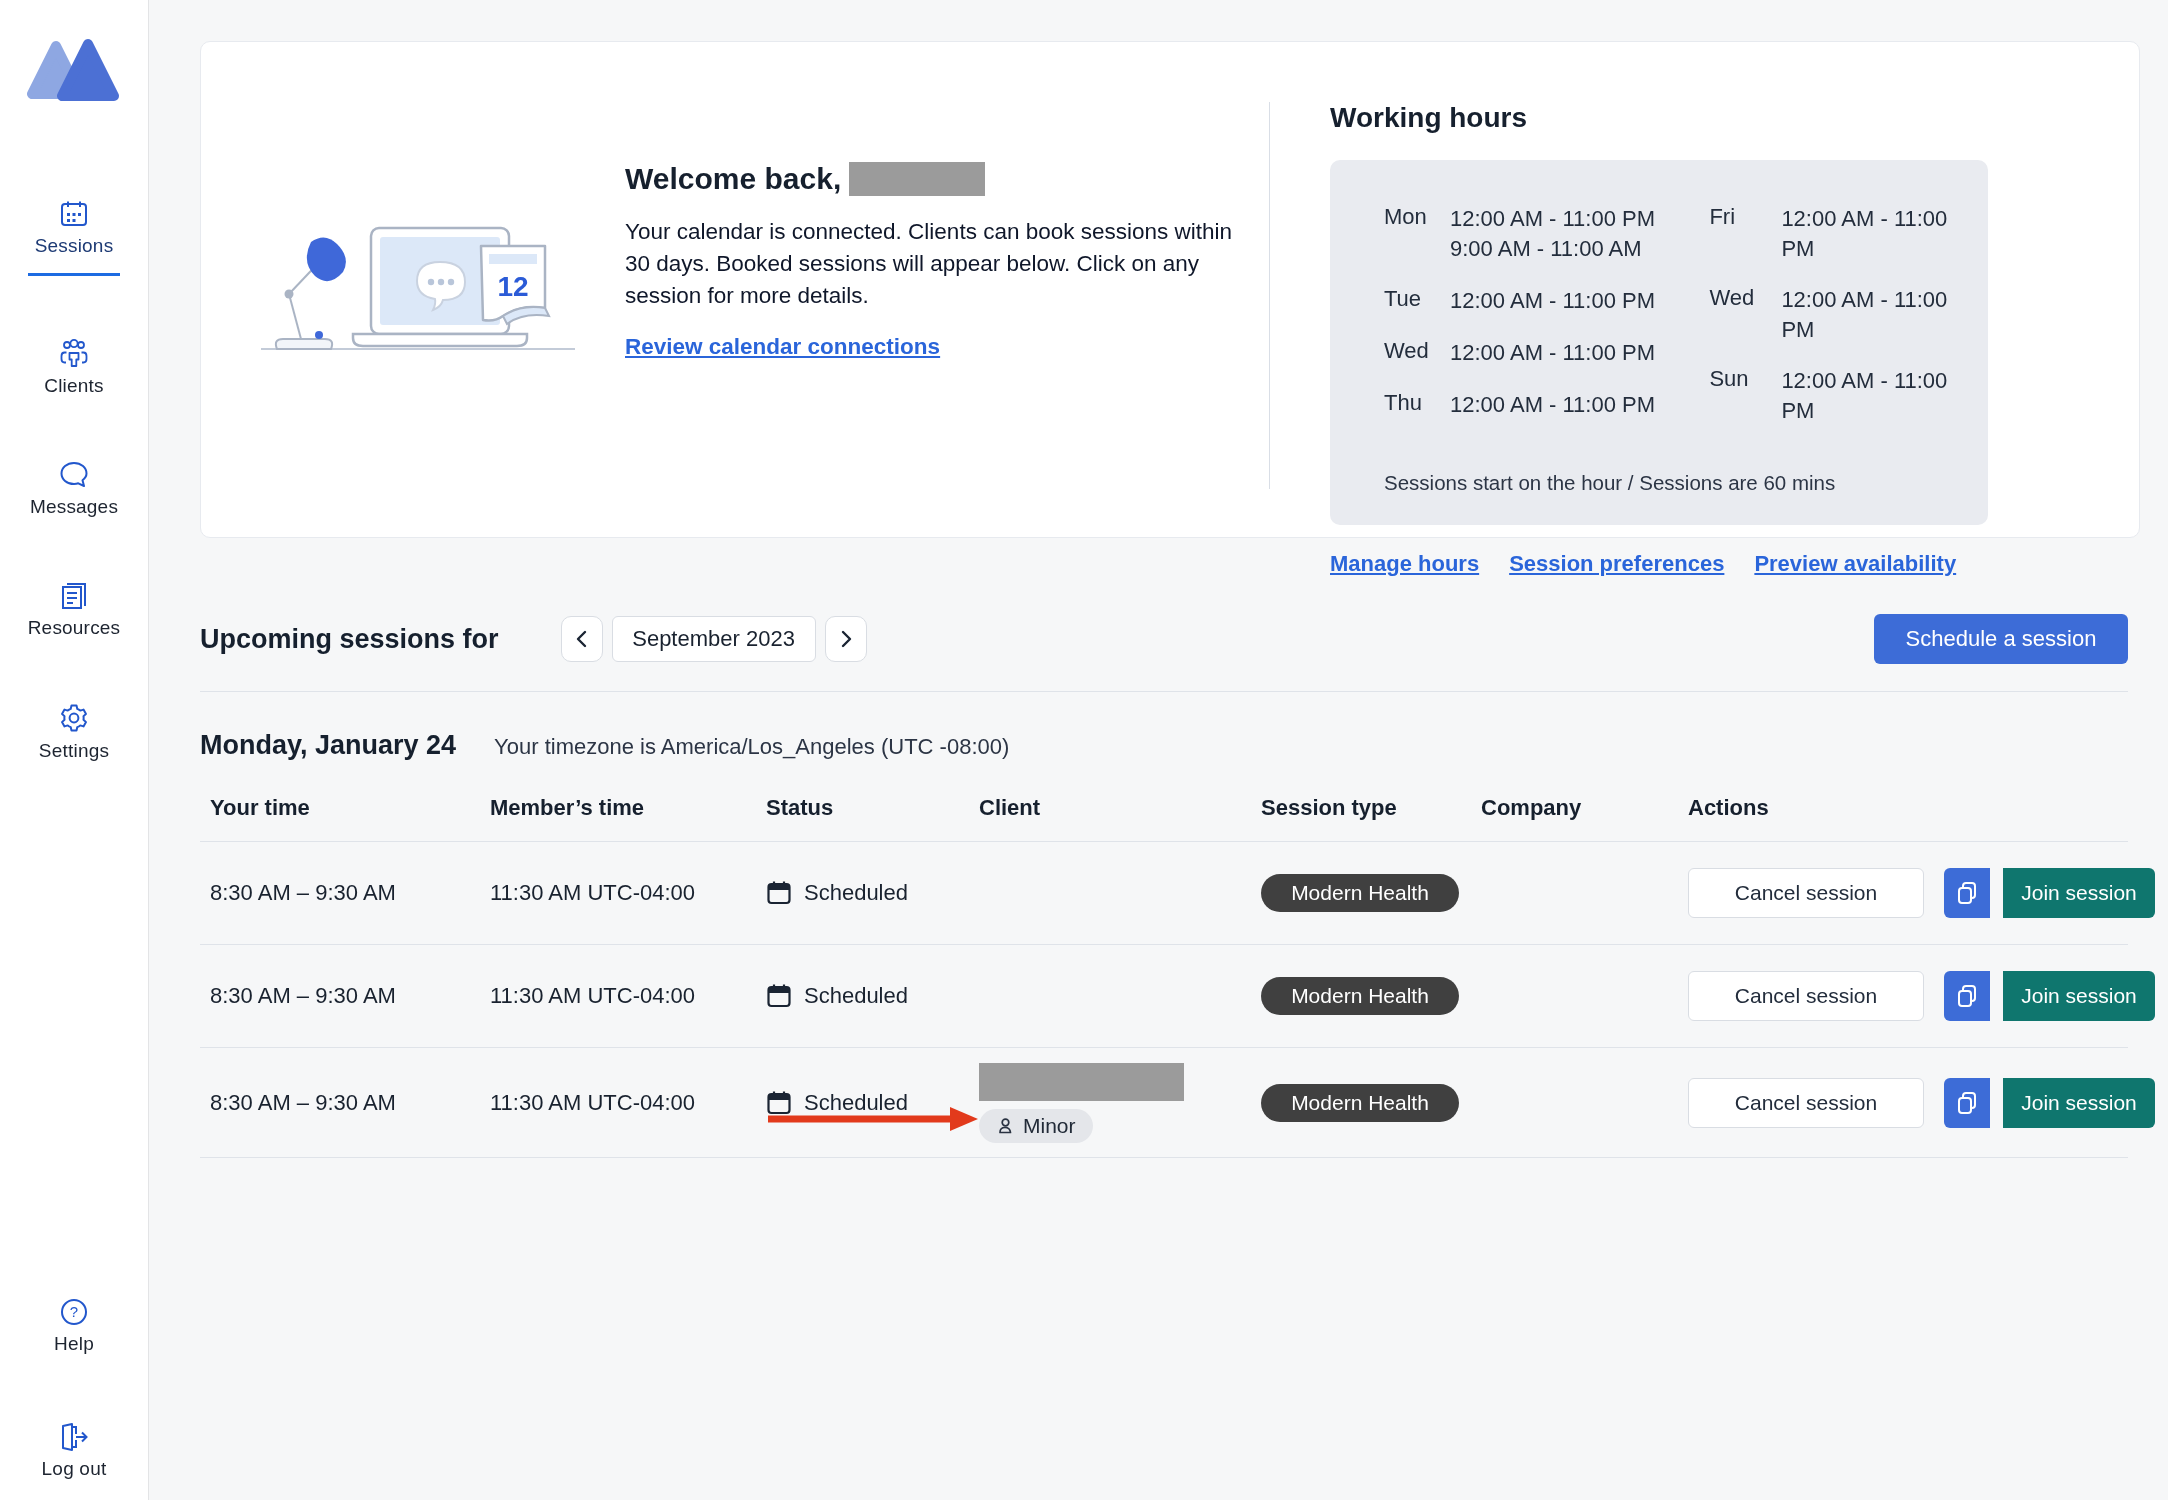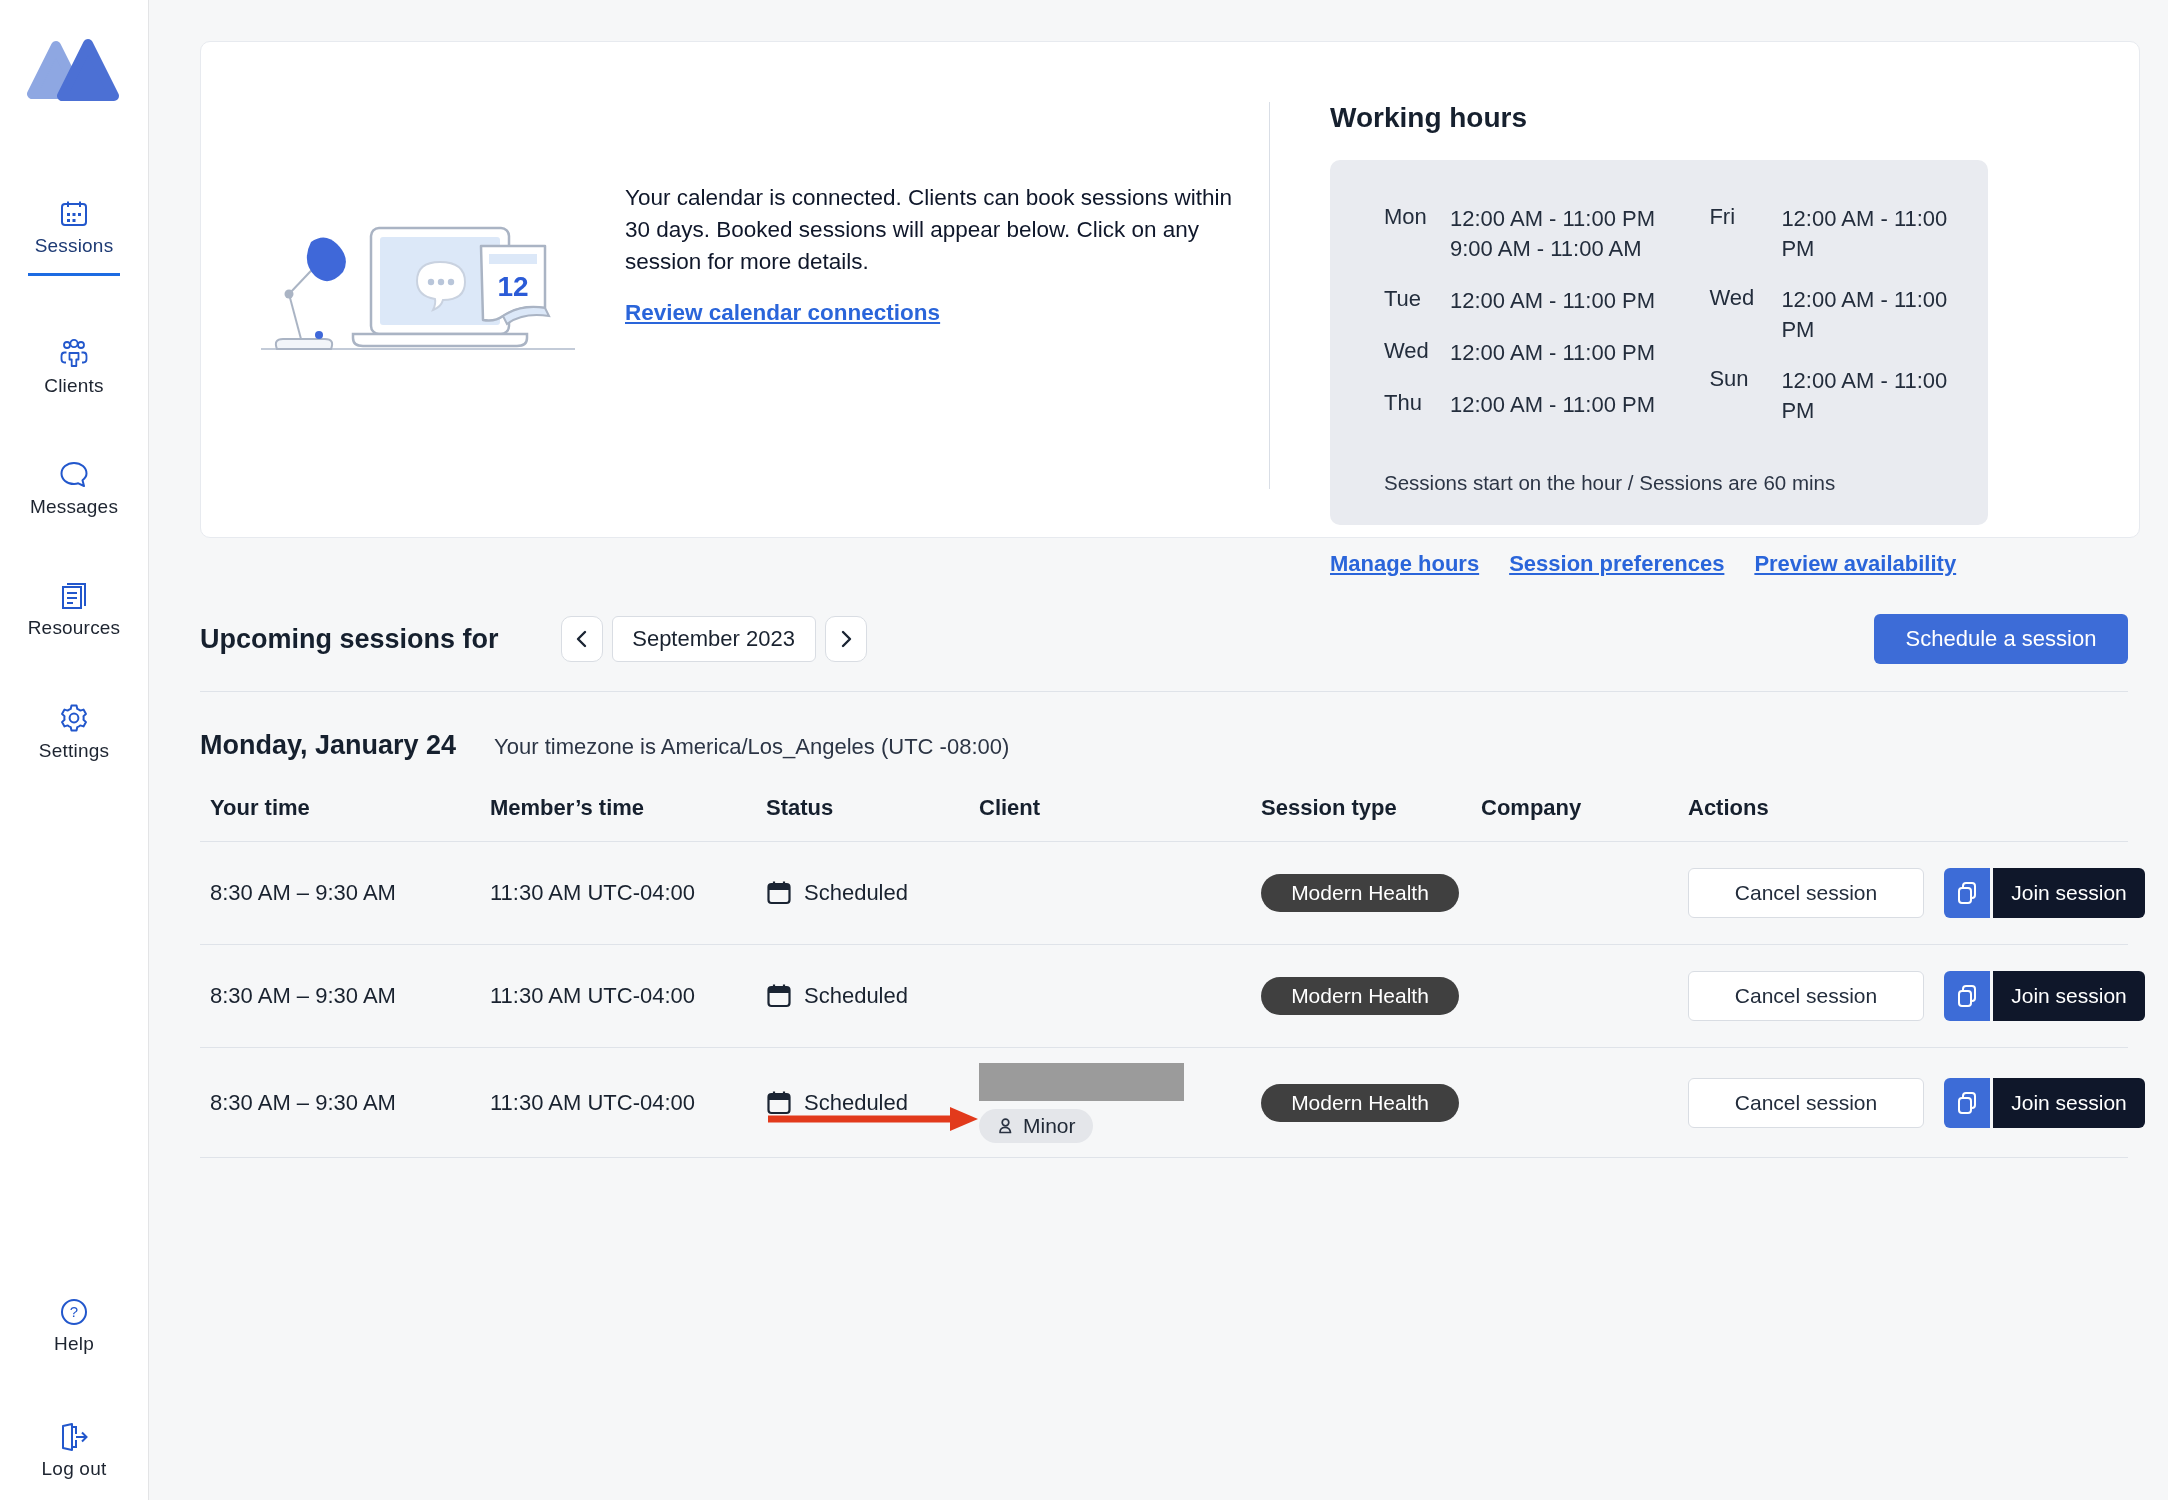--- a/index.html
+++ b/index.html
@@ -77,22 +77,22 @@
   .cell-status { display:flex; align-items:center; gap:12px; }
   .redact { width:205px; height:38px; background:#9b9b9b; }
   .redact-sm { width:147px; height:38px; background:#9b9b9b; }
   .pill { display:inline-flex; align-items:center; justify-content:center; width:198px; height:38px;
     border-radius:19px; background:#404040; color:#fff; font-size:21px; }
   .actions { display:flex; align-items:center; }
   .btn-cancel { width:236px; height:50px; background:#fff; border:1px solid #d9dde3;
     border-radius:6px; font-size:21px; color:#232d3c; font-family:inherit; cursor:pointer; }
   .btn-copy { width:46px; height:50px; background:#3d6cd7; border:none; border-radius:6px 0 0 6px;
     margin-left:20px; display:flex; align-items:center; justify-content:center; cursor:pointer; }
-  .btn-join { width:152px; height:50px; background:#0f172a; border:none; border-radius:0 6px 6px 0;
-    margin-left:3px; color:#fff; font-size:21px; font-family:inherit; cursor:pointer; }
+  .btn-join { width:152px; height:50px; background:#0f766e; border:none; border-radius:0 6px 6px 0;
+    margin-left:13px; color:#fff; font-size:21px; font-family:inherit; cursor:pointer; }
   .client-stack { display:flex; flex-direction:column; align-items:flex-start; gap:8px; padding:10px 0; }
   .minor-badge { display:inline-flex; align-items:center; gap:9px; padding:5px 17px;
     background:#e4e6ea; border-radius:17px; font-size:21px; color:#222b38; }
   .red-arrow { position:absolute; left:568px; top:57px; }
 </style>
 </head>
 <body>
 
 <div class="sidebar">
   <div class="logo">
@@ -202,20 +202,24 @@
         <circle cx="182" cy="78" r="3.2" fill="#b9c6da"></circle>
         <circle cx="192" cy="78" r="3.2" fill="#b9c6da"></circle>
 
         <path d="M222 42 H286 V104 Q262 100 244 112 Q236 118 224 116 Z" fill="#ffffff" stroke="#aab4c4" stroke-width="2.5" stroke-linejoin="round"></path>
         <rect x="230" y="50" width="48" height="10" fill="#dce8f8"></rect>
         <text x="254" y="92" text-anchor="middle" font-size="28" font-weight="bold" font-family="Liberation Sans, sans-serif" fill="#2b5bd7">12</text>
         <path d="M244 112 Q262 100 286 104 L290 112 Q264 108 248 120 Z" fill="#dce8f8" stroke="#aab4c4" stroke-width="2"></path>
       </svg>
 
       <div class="welcome-text">
+        <div class="welcome-title">
+          <span>Welcome back,</span>
+          <span class="redact-name"></span>
+        </div>
         <div class="welcome-body">Your calendar is connected. Clients can book sessions within 30 days. Booked sessions will appear below. Click on any session for more details.</div>
         <span class="welcome-link">Review calendar connections</span>
       </div>
     </div>
 
     <div class="card-right">
       <div class="wh-title">Working hours</div>
       <div class="wh-box">
         <div class="wh-cols">
           <div class="wh-col-left">

